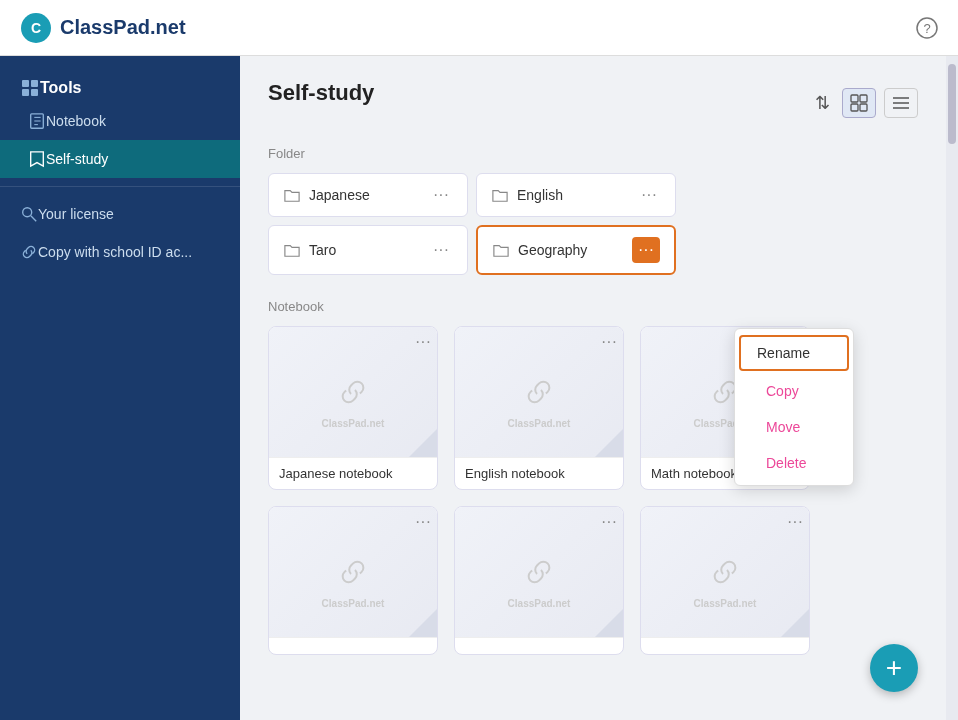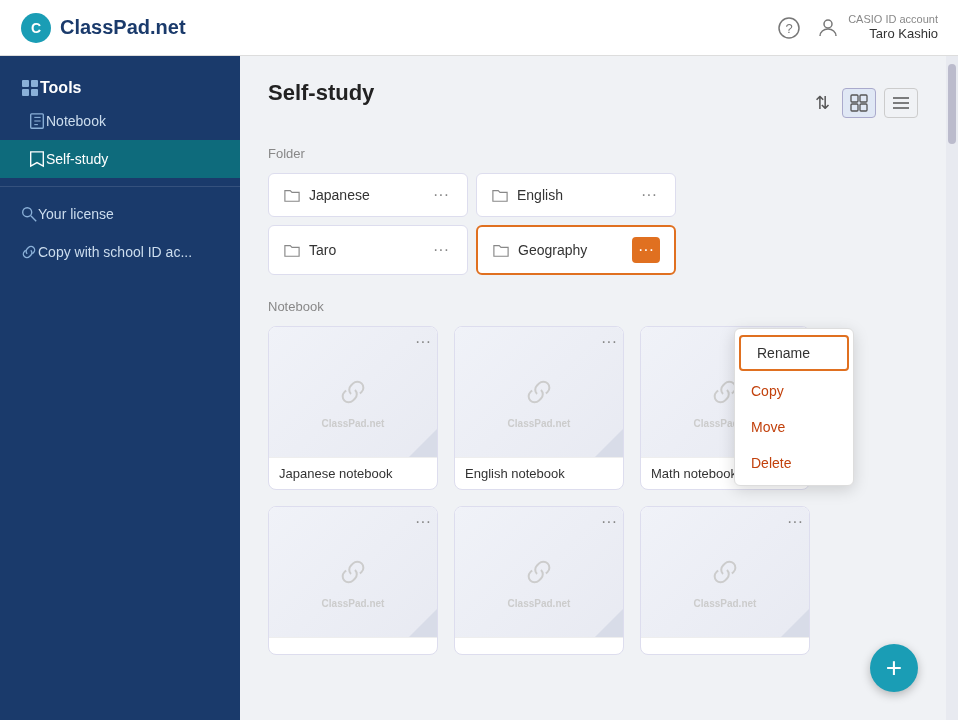--- a/index.html
+++ b/index.html
@@ -246,23 +246,23 @@
       border: 1px solid #ddd;
       border-radius: 6px;
       box-shadow: 0 4px 16px rgba(0,0,0,0.15);
       z-index: 100;
       min-width: 120px;
       padding: 4px 0;
       top: 272px;
       left: 494px;
     }
     .context-menu-item {
-      padding: 10px 16px;
+      padding: 10px 31px;
       font-size: 14px;
-      color: #c2410c;
+      color: #ec4899;
       cursor: pointer;
     }
     .context-menu-item.rename-item {
       border: 2px solid #e07020;
       border-radius: 4px;
       margin: 2px 4px;
       padding: 8px 16px;
       color: #333;
     }
 
@@ -319,30 +319,20 @@
     </svg>
     <span class="logo-text">ClassPad.net</span>
   </div>
   <div class="header-right">
     <button class="header-icon-btn">
       <svg width="22" height="22" viewBox="0 0 22 22">
         <circle cx="11" cy="11" r="10" stroke="#777" stroke-width="1.5" fill="none"></circle>
         <text x="11" y="16" text-anchor="middle" font-size="13" fill="#777">?</text>
       </svg>
     </button>
-    <div class="account-info">
-      <svg width="24" height="24" viewBox="0 0 24 24">
-        <circle cx="12" cy="8" r="4" stroke="#777" stroke-width="1.5" fill="none"></circle>
-        <path d="M4 20c0-4 3.6-7 8-7s8 3 8 7" stroke="#777" stroke-width="1.5" fill="none"></path>
-      </svg>
-      <div class="account-text">
-        <div class="account-label">CASIO ID account</div>
-        <div class="account-name">Taro Kashio</div>
-      </div>
-    </div>
   </div>
 </div>
 
 <div class="main-layout">
 
   <div class="sidebar">
     <div class="sidebar-item" style="padding-top: 14px; padding-bottom: 4px;">
       <svg width="20" height="20" viewBox="0 0 20 20">
         <rect x="2" y="2" width="7" height="7" rx="1" fill="#8ab0d8"></rect>
         <rect x="11" y="2" width="7" height="7" rx="1" fill="#8ab0d8"></rect>

